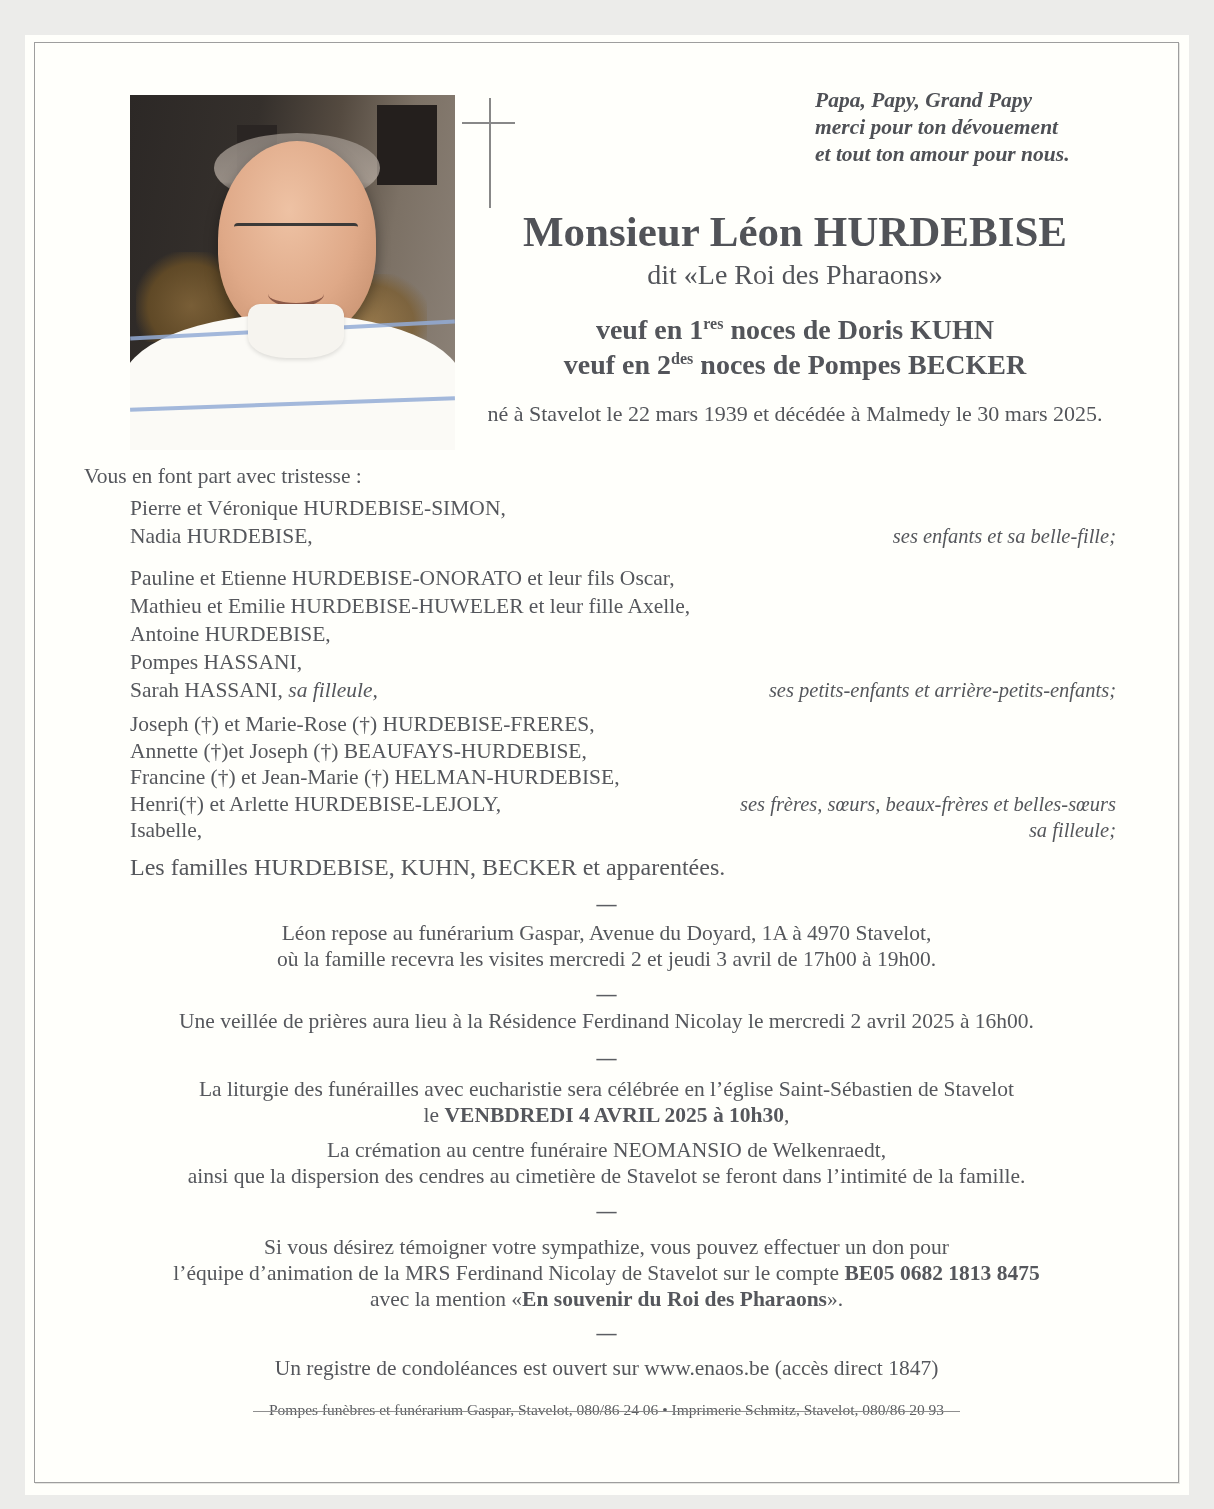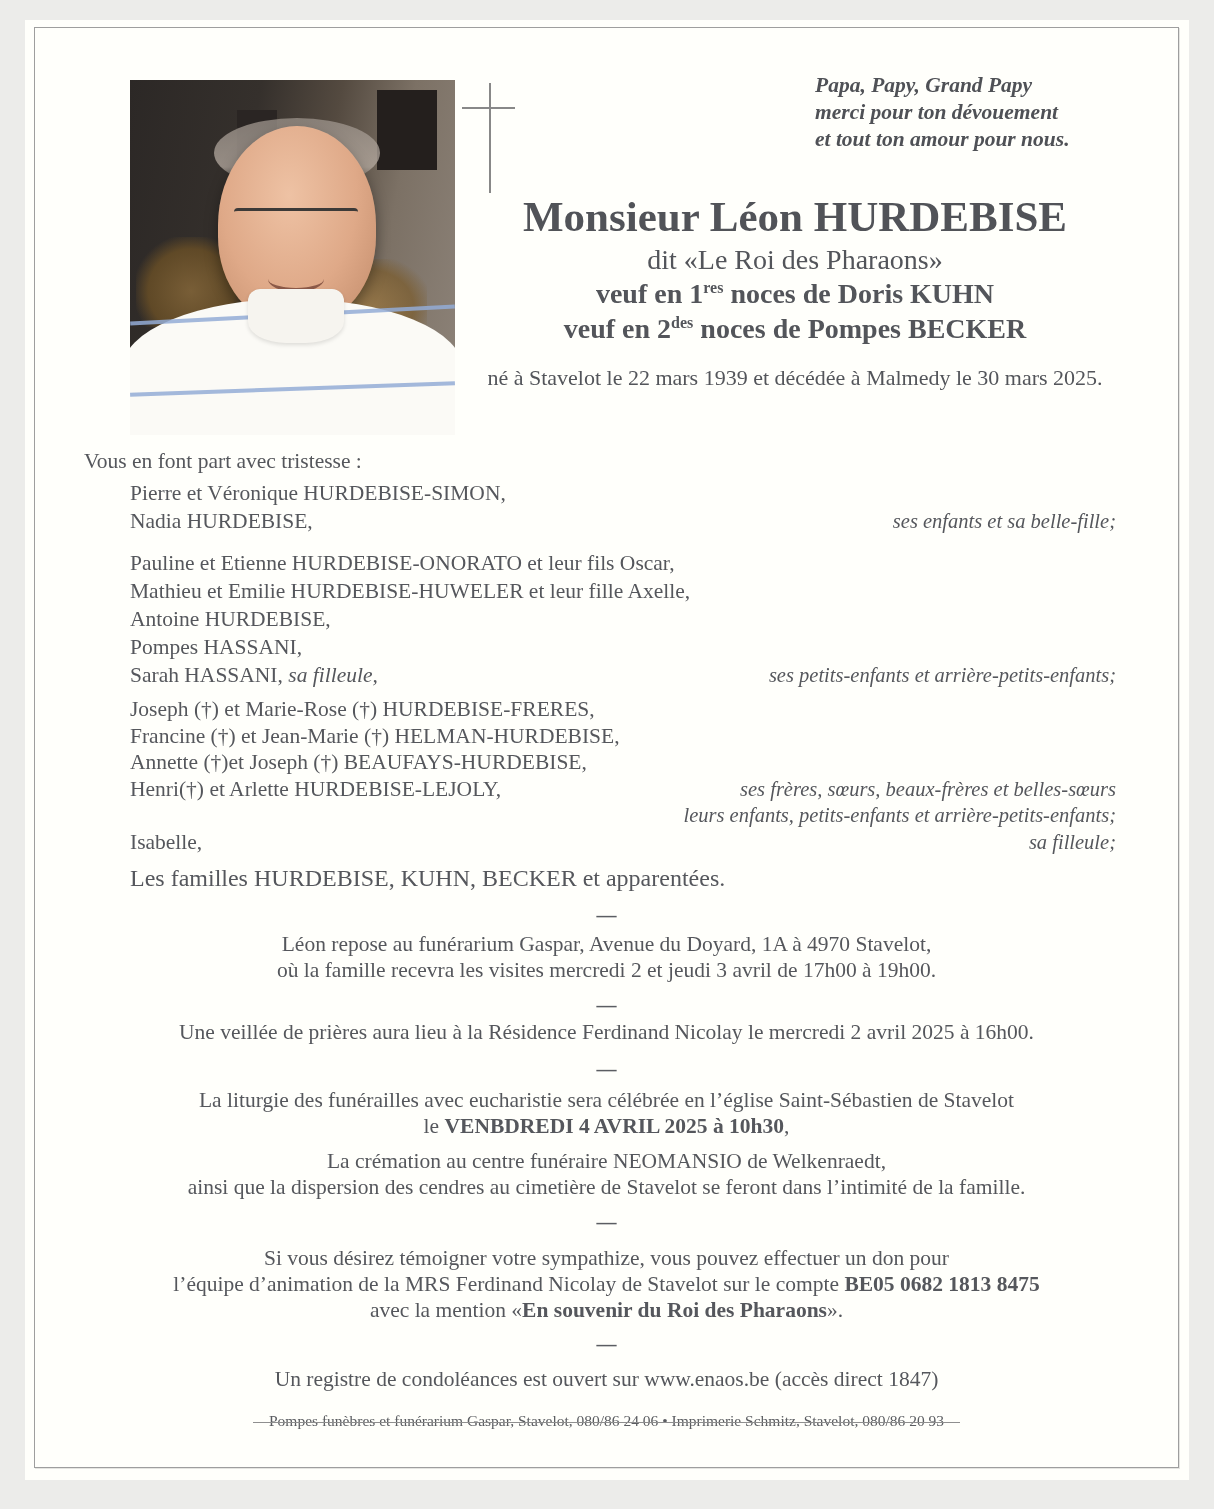--- a/index.html
+++ b/index.html
@@ -4,21 +4,21 @@
 <style>
   html,body{margin:0;padding:0;}
   body{
     width:1214px;height:1509px;
     background:#ececea;
     font-family:"Liberation Serif","DejaVu Serif",serif;
     color:#55575c;
     position:relative;
   }
   .card{
-    position:absolute;left:25px;top:20px;width:1164px;height:1460px;
+    position:absolute;left:25px;top:35px;width:1164px;height:1460px;
     background:#fffffb;
   }
   .frame{
     position:absolute;left:9px;top:7px;right:10px;bottom:12px;
     border:1.5px solid #9e9e9e;
     box-shadow:1px 1px 0 rgba(0,0,0,.10);
     pointer-events:none;
   }
   .content{position:absolute;left:10px;top:8px;right:11px;bottom:13px;overflow:hidden;}
 
@@ -58,21 +58,21 @@
 
   .quote{
     position:absolute;left:780px;top:44px;
     font-style:italic;font-weight:bold;
     font-size:21.5px;line-height:27px;color:#4f5156;
   }
   .titleblock{position:absolute;left:415px;top:166px;width:690px;text-align:center;color:#53555a;}
   .deceased-title{font-size:43px;font-weight:bold;line-height:46px;margin:0;color:#515358;}
   .alias{font-size:28px;font-weight:normal;line-height:32px;margin-top:4px;}
   .widow{font-size:28px;font-weight:bold;line-height:35px;}
-  .widow-wrap{}
+  .widow-wrap{margin-top:21px;}
   .widow sup{font-size:16px;vertical-align:super;line-height:0;}
   .life-dates{font-size:22px;margin-top:19px;}
 
   
   .intro{padding-left:49px;font-size:21.5px;line-height:29px;}
   .groups{padding-left:95px;padding-right:62px;}
   .g1{margin-top:3px;}
   .g2{margin-top:14px;}
   .g3{margin-top:7px;}
   .name-row{display:flex;align-items:baseline;font-size:21.5px;line-height:28px;}
@@ -182,34 +182,30 @@
           <span class="relation">ses petits-enfants et arrière-petits-enfants;</span>
         </div>
       </div>
 
       <div class="group g3">
         <div class="name-row">
           <span>Joseph (†) et Marie-Rose (†) HURDEBISE-FRERES,</span>
           <span class="relation"></span>
         </div>
         <div class="name-row">
+          <span>Annette (†)et Joseph (†) BEAUFAYS-HURDEBISE,</span>
+          <span class="relation"></span>
+        </div>
+        <div class="name-row">
           <span>Francine (†) et Jean-Marie (†) HELMAN-HURDEBISE,</span>
-          <span class="relation"></span>
-        </div>
-        <div class="name-row">
-          <span>Annette (†)et Joseph (†) BEAUFAYS-HURDEBISE,</span>
           <span class="relation"></span>
         </div>
         <div class="name-row">
           <span>Henri(†) et Arlette HURDEBISE-LEJOLY,</span>
           <span class="relation">ses frères, sœurs, beaux-frères et belles-sœurs</span>
-        </div>
-        <div class="name-row">
-          <span></span>
-          <span class="relation">leurs enfants, petits-enfants et arrière-petits-enfants;</span>
         </div>
         <div class="name-row">
           <span>Isabelle,</span>
           <span class="relation">sa filleule;</span>
         </div>
       </div>
     </div>
 
     <div class="families">Les familles HURDEBISE, KUHN, BECKER et apparentées.</div>
 

